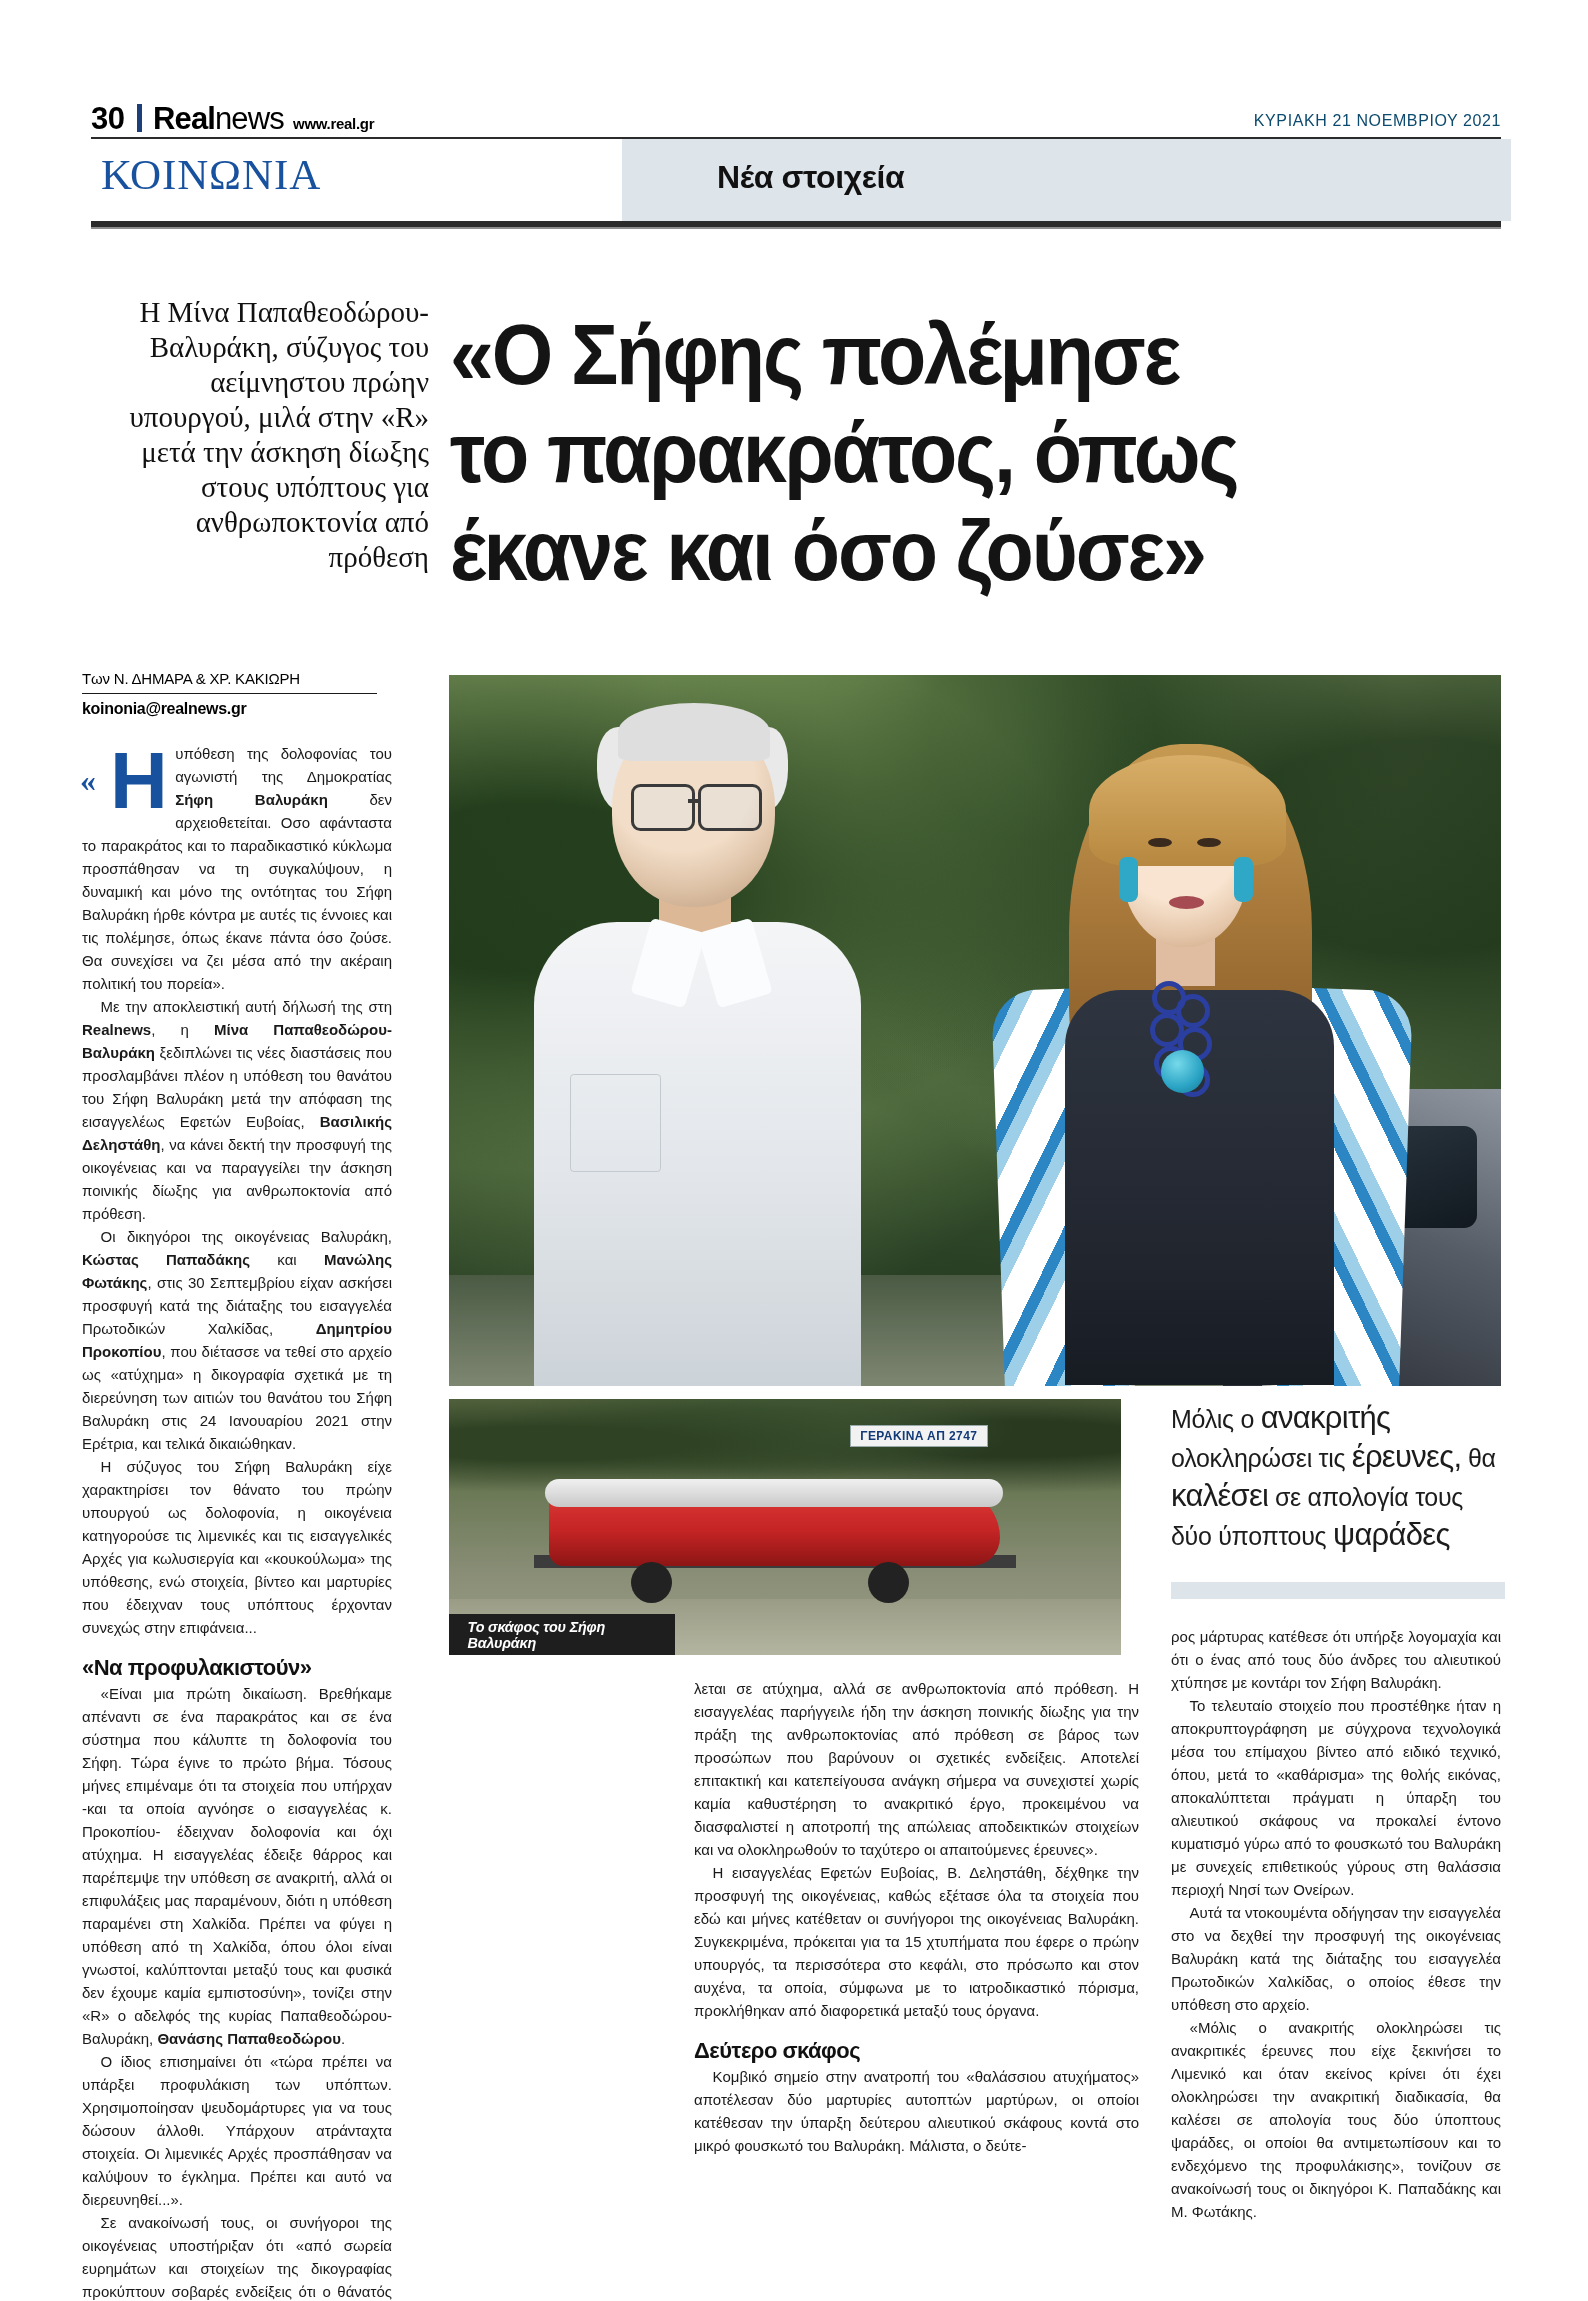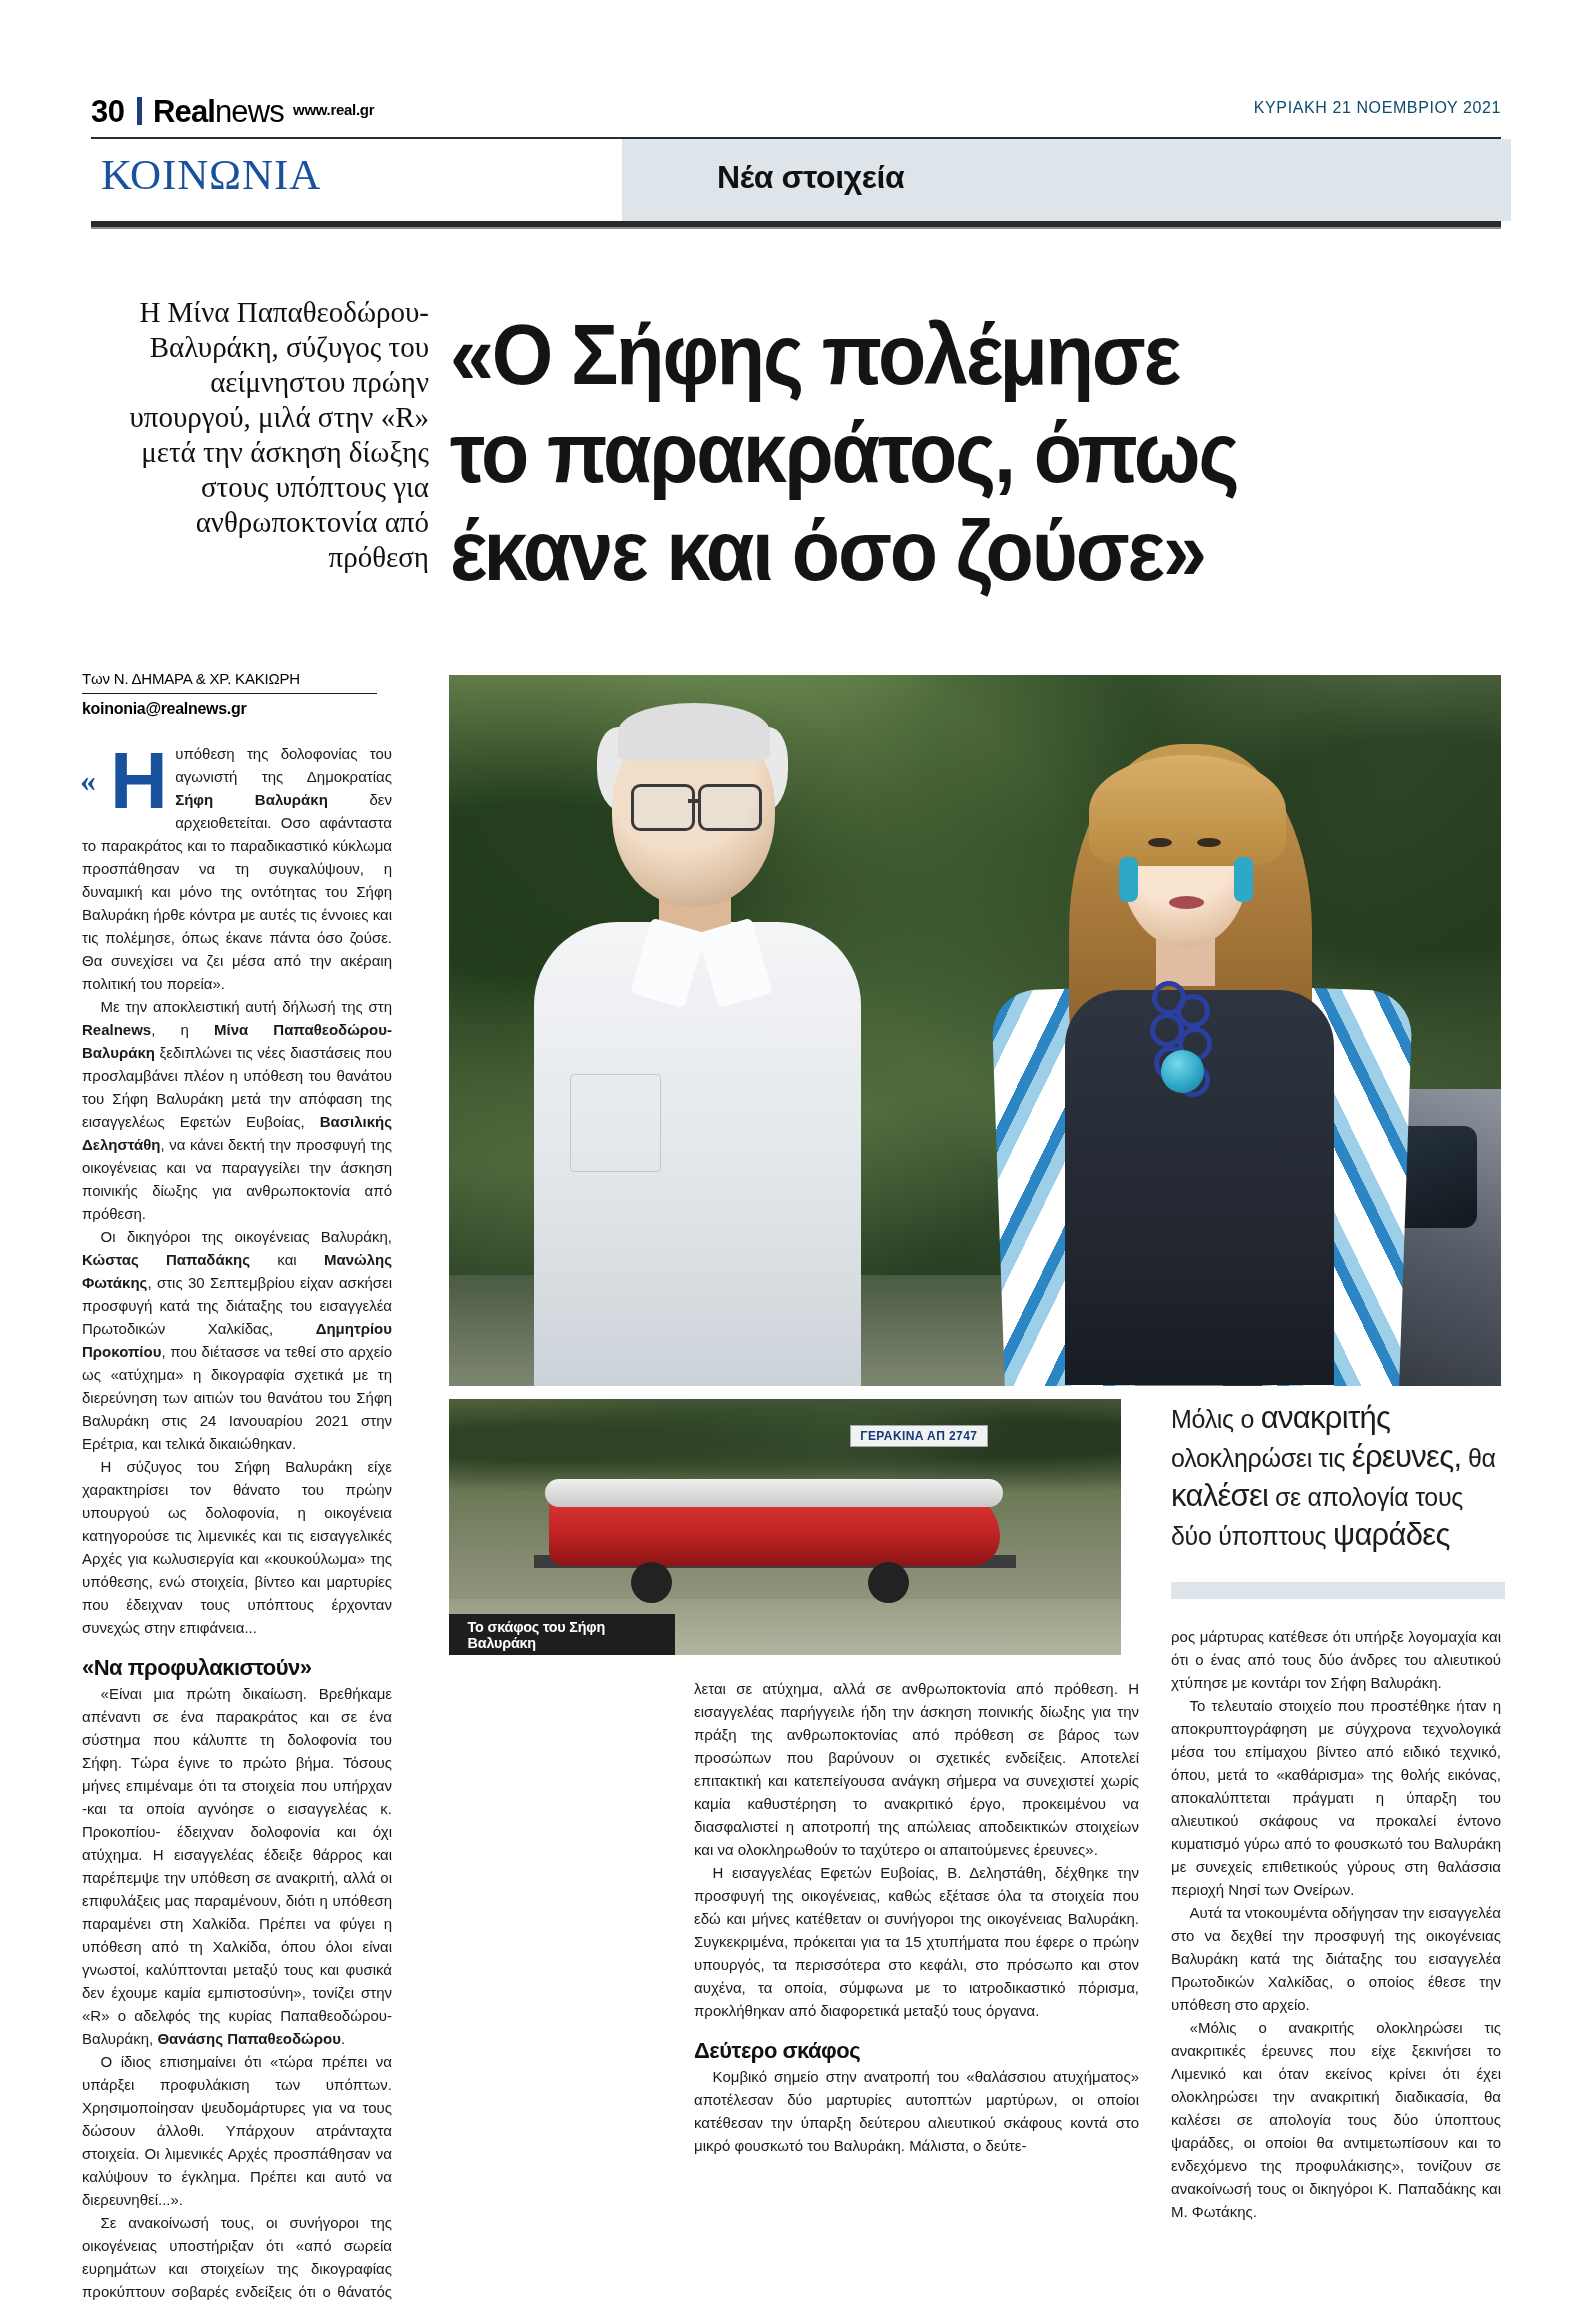--- a/index.html
+++ b/index.html
@@ -6,21 +6,21 @@
   html,body{margin:0;padding:0;background:#ffffff;}
   body{
     width:1589px;height:2301px;
     font-family:"Liberation Sans", sans-serif;
     color:#000;
     -webkit-font-smoothing:antialiased;
   }
   .page{position:relative;width:1589px;height:2301px;overflow:hidden;background:#fff;}
 
   
-  .masthead{position:absolute;left:91px;top:89px;width:1410px;height:45px;display:flex;align-items:center;}
+  .masthead{position:absolute;left:91px;top:89px;width:1410px;height:45px;display:flex;align-items:flex-end;}
   .folio{font-size:31px;font-weight:bold;line-height:1;letter-spacing:-0.5px;font-family:"Liberation Sans",sans-serif;}
   .folio-bar{width:4.6px;height:28px;background:#1c3f7a;margin:0 11px 1.9px 13px;}
   .brand{font-size:31px;line-height:1;letter-spacing:-0.9px;}
   .brand b{font-weight:bold;}
   .brand span.light{font-weight:normal;}
   .brand-url{font-size:15px;font-weight:bold;margin-left:9.3px;letter-spacing:-0.3px;position:relative;top:-1.9px;}
   .issue-date{margin-left:auto;font-size:16px;letter-spacing:0.6px;color:#0c4a6e;position:relative;top:-3.7px;}
 
   .rule-top{position:absolute;left:91px;top:137px;width:1410px;height:1.9px;background:#2b2b2b;}
 
@@ -145,21 +145,21 @@
   .w-jacketR{position:absolute;left:820px;top:314px;width:137px;height:399px;
      background:
        repeating-linear-gradient(62deg,#ffffff 0 13px,#2d86c4 13px 24px,#9ecfe8 24px 37px,#ffffff 37px 52px);
      border-radius:9.3px 45px 0 0;transform:rotate(2deg);}
   .w-necklace{position:absolute;left:699px;top:306px;width:74px;height:139px;}
   .w-necklace i{position:absolute;display:block;width:24px;height:24px;border:5.6px solid #2b3fa0;border-radius:50%;background:transparent;}
   .w-pendant{position:absolute;left:712px;top:375px;width:43px;height:43px;border-radius:50%;
      background:radial-gradient(circle at 38% 32%,#76d9ea,#2aa3c4 60%,#17748f);}
 
   .caption-strip{position:absolute;left:449px;top:1614px;width:226px;height:41px;background:#1e1e1e;
-     display:flex;align-items:center;padding-left:18.6px;box-sizing:border-box;}
+     display:flex;align-items:center;padding-left:18.6px;box-sizing:border-box;font-style:italic;}
   .caption-strip span{color:#fff;font-size:14.4px;font-weight:bold;letter-spacing:-0.2px;}
 
   
   .photo-boat{position:absolute;left:449px;top:1399px;width:672px;height:256px;overflow:hidden;background:#6d7a5b;}
   .photo-boat .bg{position:absolute;inset:0;background:linear-gradient(180deg,#55643f 0%,#6d7a58 38%,#8b8f78 70%,#9aa089 100%);}
   .photo-boat .trees{position:absolute;left:0;top:0;width:100%;height:111px;
      background:radial-gradient(ellipse at 14% 40%, #2f4324 0 18%, rgba(47,67,36,0) 52%),
                 radial-gradient(ellipse at 46% 26%, #3b5230 0 16%, rgba(59,82,48,0) 50%),
                 radial-gradient(ellipse at 84% 36%, #28391f 0 18%, rgba(40,57,31,0) 54%);}
   .photo-boat .trailer{position:absolute;left:85px;top:156px;width:482px;height:13px;background:#3c3c3c;}

